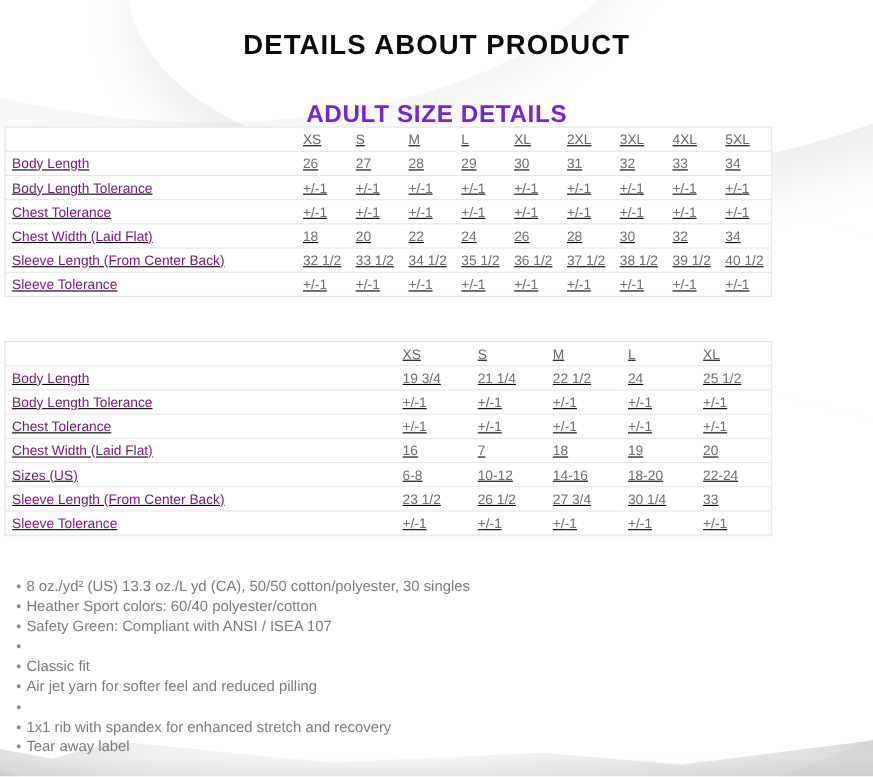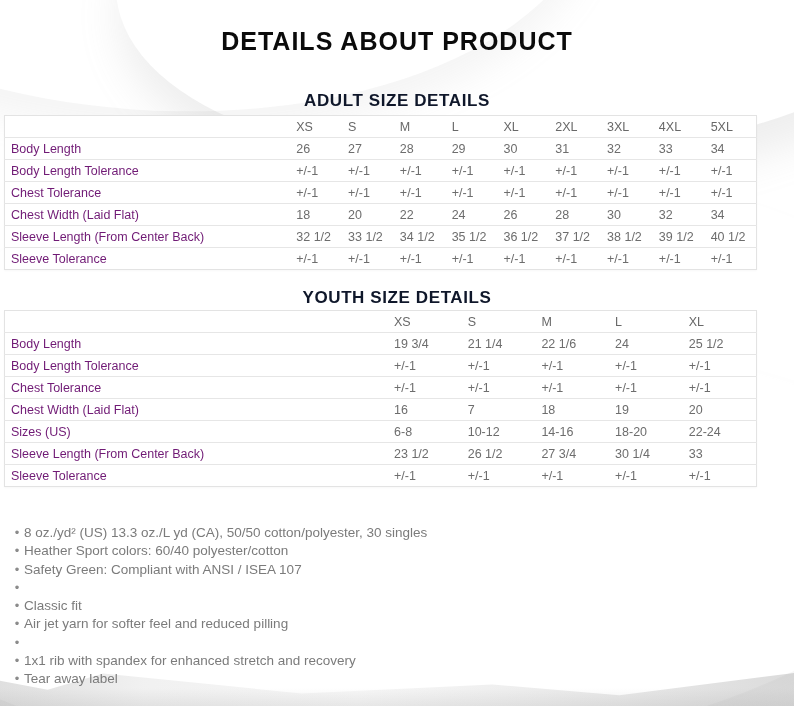--- a/index.html
+++ b/index.html
@@ -71,37 +71,38 @@
     text-align: center;
     font-size: 25px;
     font-weight: 800;
     letter-spacing: 1px;
     color: #0b0b0b;
   }
   .section-heading {
     position: absolute;
     left: 0; right: 0;
     text-align: center;
-    font-size: 17px;
+    font-size: 22px;
     font-weight: 800;
     letter-spacing: 0.6px;
-    color: #0f172a;
+    color: #6d28d9;
   }
   #adult-heading { top: 91px; }
   #youth-heading { top: 288px; }
 
   .size-table {
     position: absolute;
     left: 4px;
-    width: 753px;
+    width: 698px;
     border-collapse: collapse;
     table-layout: fixed;
     background: #ffffff;
     border: 1px solid #e3e3e3;
     box-shadow: 0 1px 2px rgba(0,0,0,0.03);
+    text-decoration: underline;
   }
   #adult-table { top: 115px; }
   #youth-table { top: 310px; }
 
   .size-table tr { height: 22px; }
   .size-table th, .size-table td {
     border-top: 1px solid #e6e6e6;
     font-size: 12.5px;
     font-weight: 400;
     color: #6d6d6d;
@@ -254,21 +255,20 @@
           <td>+/-1</td>
           <td>+/-1</td>
           <td>+/-1</td>
           <td>+/-1</td>
           <td>+/-1</td>
           <td>+/-1</td>
         </tr>
       </tbody>
     </table>
 
-  <div id="youth-heading" class="section-heading">YOUTH SIZE DETAILS</div>
   <table id="youth-table" class="size-table">
       <colgroup>
         <col class="label-col">
         <col class="size-col">
         <col class="size-col">
         <col class="size-col">
         <col class="size-col">
         <col class="size-col">
       </colgroup>
       <thead>
@@ -279,21 +279,21 @@
           <th>M</th>
           <th>L</th>
           <th>XL</th>
         </tr>
       </thead>
       <tbody>
         <tr>
           <td class="row-label">Body Length</td>
           <td>19 3/4</td>
           <td>21 1/4</td>
-          <td>22 1/6</td>
+          <td>22 1/2</td>
           <td>24</td>
           <td>25 1/2</td>
         </tr>
         <tr>
           <td class="row-label">Body Length Tolerance</td>
           <td>+/-1</td>
           <td>+/-1</td>
           <td>+/-1</td>
           <td>+/-1</td>
           <td>+/-1</td>

